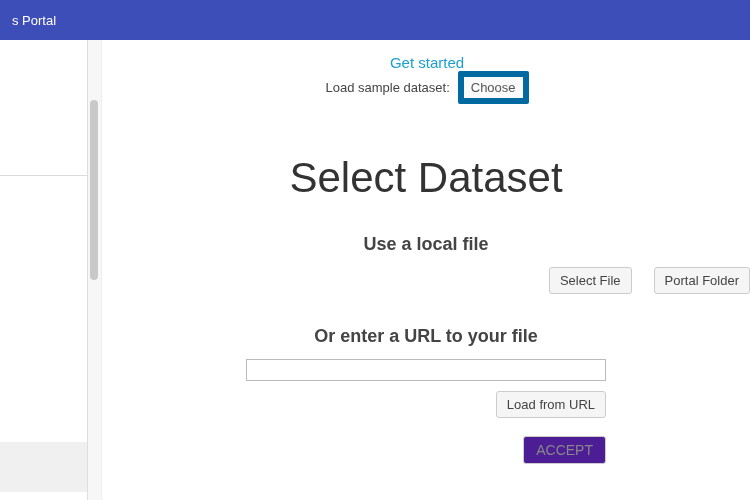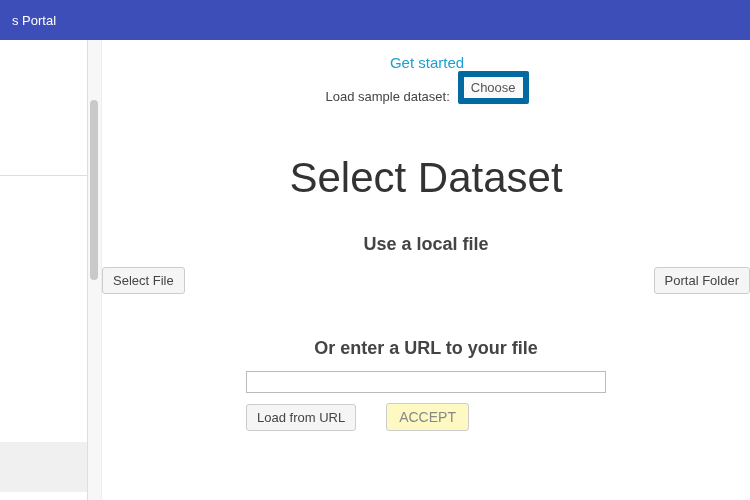--- a/index.html
+++ b/index.html
@@ -71,21 +71,21 @@
     padding: 14px 12px 10px 14px;
     flex-direction: column;
   }
   .get-started {
     color: #1a9fd3;
     font-size: 15px;
     cursor: pointer;
   }
   .sample-row {
     display: flex;
-    align-items: flex-end;
+    align-items: center;
     gap: 8px;
     font-size: 13px;
     color: #444;
   }
   .choose-btn {
     border: 6px solid #0369a1;
     background: #fafafa;
     font-size: 13px;
     color: #555;
     padding: 3px 7px;
@@ -103,23 +103,23 @@
     margin-bottom: 32px;
   }
   .subhead {
     font-size: 18px;
     font-weight: 700;
     color: #444;
     margin-bottom: 12px;
   }
   .btn-row {
     display: flex;
-    justify-content: space-between;
-    gap: 6px;
-    margin-bottom: 44px;
+    justify-content: flex-end;
+    gap: 22px;
+    margin-bottom: 32px;
   }
   .btn {
     border: 1px solid #ccc;
     background: #f5f5f5;
     color: #444;
     font-size: 13px;
     padding: 5px 10px;
     border-radius: 3px;
     cursor: pointer;
   }
@@ -137,26 +137,27 @@
     width: 360px;
     height: 22px;
     border: 1px solid #bbb;
     margin-bottom: 10px;
     padding: 2px 4px;
     font-size: 13px;
   }
   .right-actions {
     width: 360px;
     display: flex;
+    flex-direction: column;
     align-items: flex-end;
-    gap: 30px;
+    gap: 18px;
   }
   .accept-btn {
     border: 1px solid #ccc;
-    background: #fef9c3;
+    background: #4c1d95;
     color: #888;
     font-size: 14px;
     padding: 5px 12px;
     border-radius: 3px;
     cursor: pointer;
   }
 </style>
 </head>
 <body>
 

